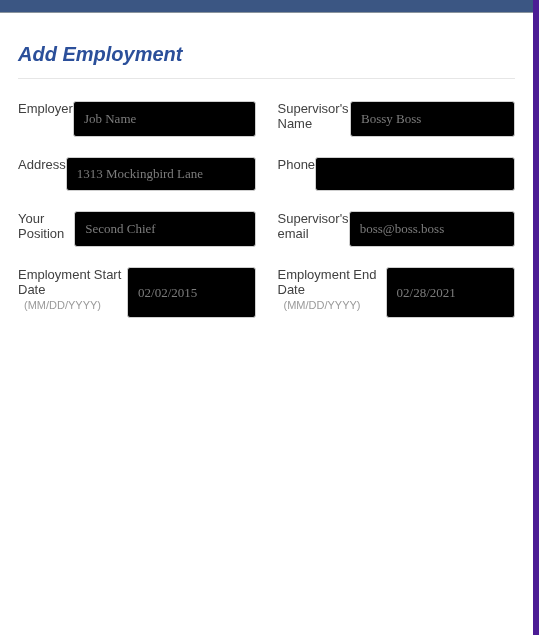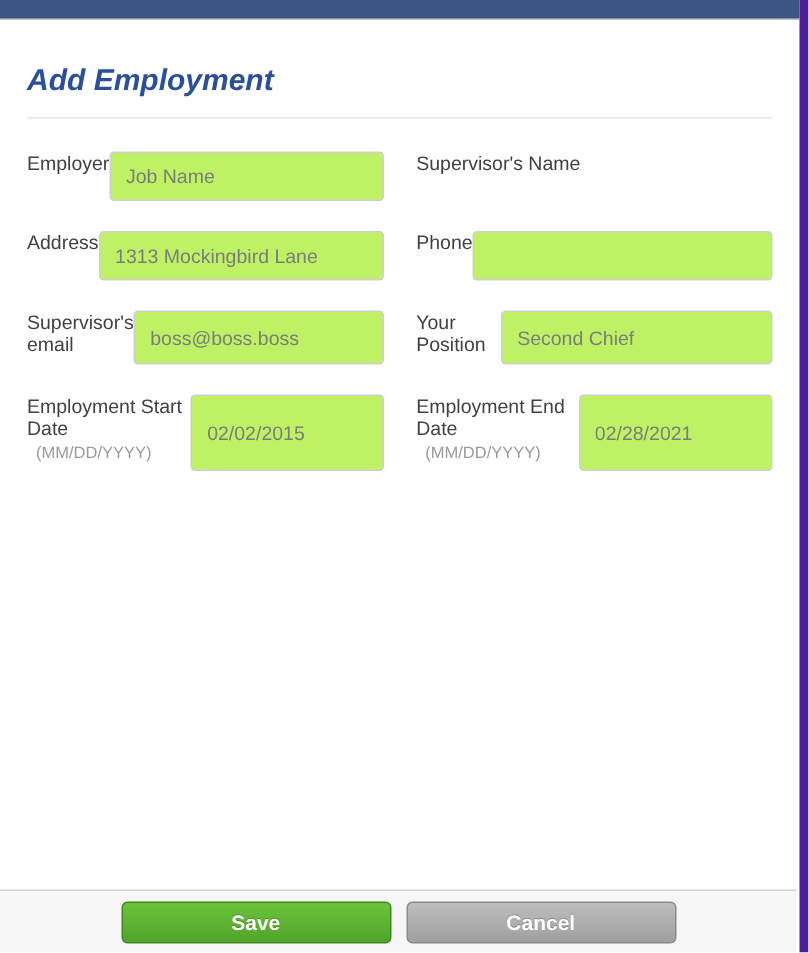--- a/index.html
+++ b/index.html
@@ -29,27 +29,27 @@
     font-weight: 400;
   }
   label.fld-label .hint {
     color: #9a9a9a;
     font-size: 11px;
     margin-left: 6px;
   }
 
   input.text-input, textarea.text-input {
     width: 100%;
-    background: #bef264;
+    background: #000000;
     border: 1px solid #cfcfcf;
     border-radius: 3px;
     padding: 8px 10px;
     font-size: 13px;
     color: #7c7c7c;
-    font-family: Liberation Sans, sans-serif;
+    font-family: Liberation Serif, serif;
     outline: none;
   }
   textarea.text-input { resize: both; }
   textarea.desc { height: 58px; }
   textarea.reason { height: 50px; }
 
   .footer {
     position: absolute;
     left: 0; right: 2px; bottom: 0;
     height: 42px;
@@ -92,42 +92,43 @@
     <div class="title">Add Employment</div>
     <div class="hr"></div>
 
     <div class="row">
       <div class="col">
         <label class="fld-label">Employer</label>
         <input class="text-input" type="text" value="Job Name" style="">
       </div>
       <div class="col">
         <label class="fld-label">Supervisor's Name</label>
+        <input class="text-input" type="text" value="Bossy Boss" style="">
       </div>
     </div>
 
     <div class="row">
       <div class="col">
         <label class="fld-label">Address</label>
         <input class="text-input" type="text" value="1313 Mockingbird Lane" style="">
       </div>
       <div class="col">
         <label class="fld-label">Phone</label>
         <input class="text-input" type="text" value="" style="">
       </div>
     </div>
 
     <div class="row">
       <div class="col">
+        <label class="fld-label">Your Position</label>
+        <input class="text-input" type="text" value="Second Chief" style="">
+      </div>
+      <div class="col">
         <label class="fld-label">Supervisor's email</label>
         <input class="text-input" type="text" value="boss@boss.boss" style="">
-      </div>
-      <div class="col">
-        <label class="fld-label">Your Position</label>
-        <input class="text-input" type="text" value="Second Chief" style="">
       </div>
     </div>
 
 
     <div class="row">
       <div class="col">
         <label class="fld-label">
           <span>Employment Start Date</span>
           <span class="hint">(MM/DD/YYYY)</span>
         </label>
@@ -137,17 +138,13 @@
         <label class="fld-label">
           <span>Employment End Date</span>
           <span class="hint">(MM/DD/YYYY)</span>
         </label>
         <input class="text-input" type="text" value="02/28/2021" style="">
       </div>
     </div>
 
   </div>
 
-  <div class="footer">
-    <button class="btn btn-save">Save</button>
-    <button class="btn btn-cancel">Cancel</button>
-  </div>
 </div>
 
 </body></html>

